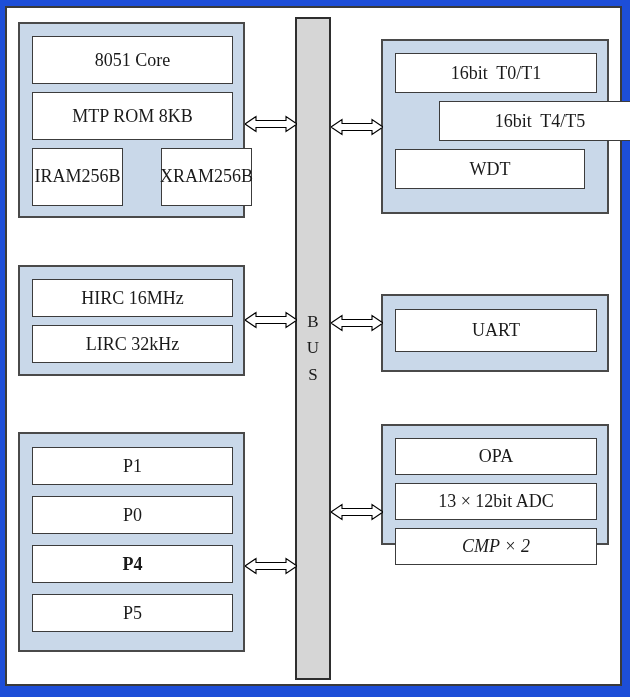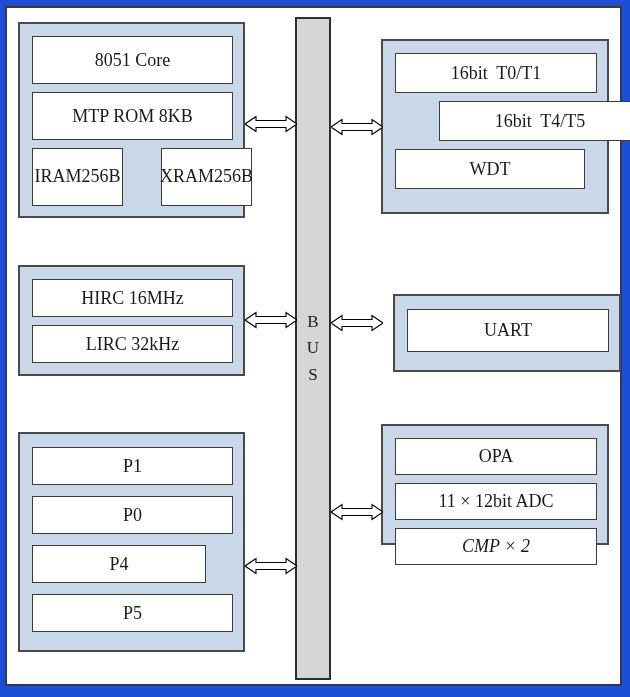--- a/index.html
+++ b/index.html
@@ -115,34 +115,34 @@
     <div class="item" style="left:12px; top:12px; width:202px; height:40px;">16bit  T0/T1</div>
     <div class="item" style="left:12px; top:60px; width:202px; height:40px;margin-left:44px;">16bit  T4/T5</div>
     <div class="item" style="left:12px; top:108px; width:190px; height:40px;">WDT</div>
   </div>
 
   <div class="group" style="left:18px; top:265px; width:227px; height:111px;">
     <div class="item" style="left:12px; top:12px; width:201px; height:38px;">HIRC 16MHz</div>
     <div class="item" style="left:12px; top:58px; width:201px; height:38px;">LIRC 32kHz</div>
   </div>
 
-  <div class="group" style="left:381px; top:294px; width:228px; height:78px;margin-left:12px;">
+  <div class="group" style="left:381px; top:294px; width:228px; height:78px;">
     <div class="item" style="left:12px; top:13px; width:202px; height:43px;">UART</div>
   </div>
 
   <div class="group" style="left:18px; top:432px; width:227px; height:220px;">
     <div class="item" style="left:12px; top:13px; width:201px; height:38px;">P1</div>
     <div class="item" style="left:12px; top:62px; width:201px; height:38px;font-family:Liberation Serif, serif;">P0</div>
-    <div class="item" style="left:12px; top:111px; width:174px; height:38px;">P4</div>
+    <div class="item" style="left:12px; top:111px; width:201px; height:38px;font-weight:bold;">P4</div>
     <div class="item" style="left:12px; top:160px; width:201px; height:38px;">P5</div>
   </div>
 
   <div class="group" style="left:381px; top:424px; width:228px; height:121px;">
     <div class="item" style="left:12px; top:12px; width:202px; height:37px;">OPA</div>
-    <div class="item" style="left:12px; top:57px; width:202px; height:37px;">11 × 12bit ADC</div>
+    <div class="item" style="left:12px; top:57px; width:202px; height:37px;">13 × 12bit ADC</div>
     <div class="item" style="left:12px; top:102px; width:202px; height:37px;font-style:italic;">CMP × 2</div>
   </div>
 
   <div class="bus">
     <span class="bus-letter">B</span>
     <span class="bus-letter">U</span>
     <span class="bus-letter">S</span>
   </div>
 
   <div class="arrow" style="left:245px; top:113px; width:52px; height:22px;">

